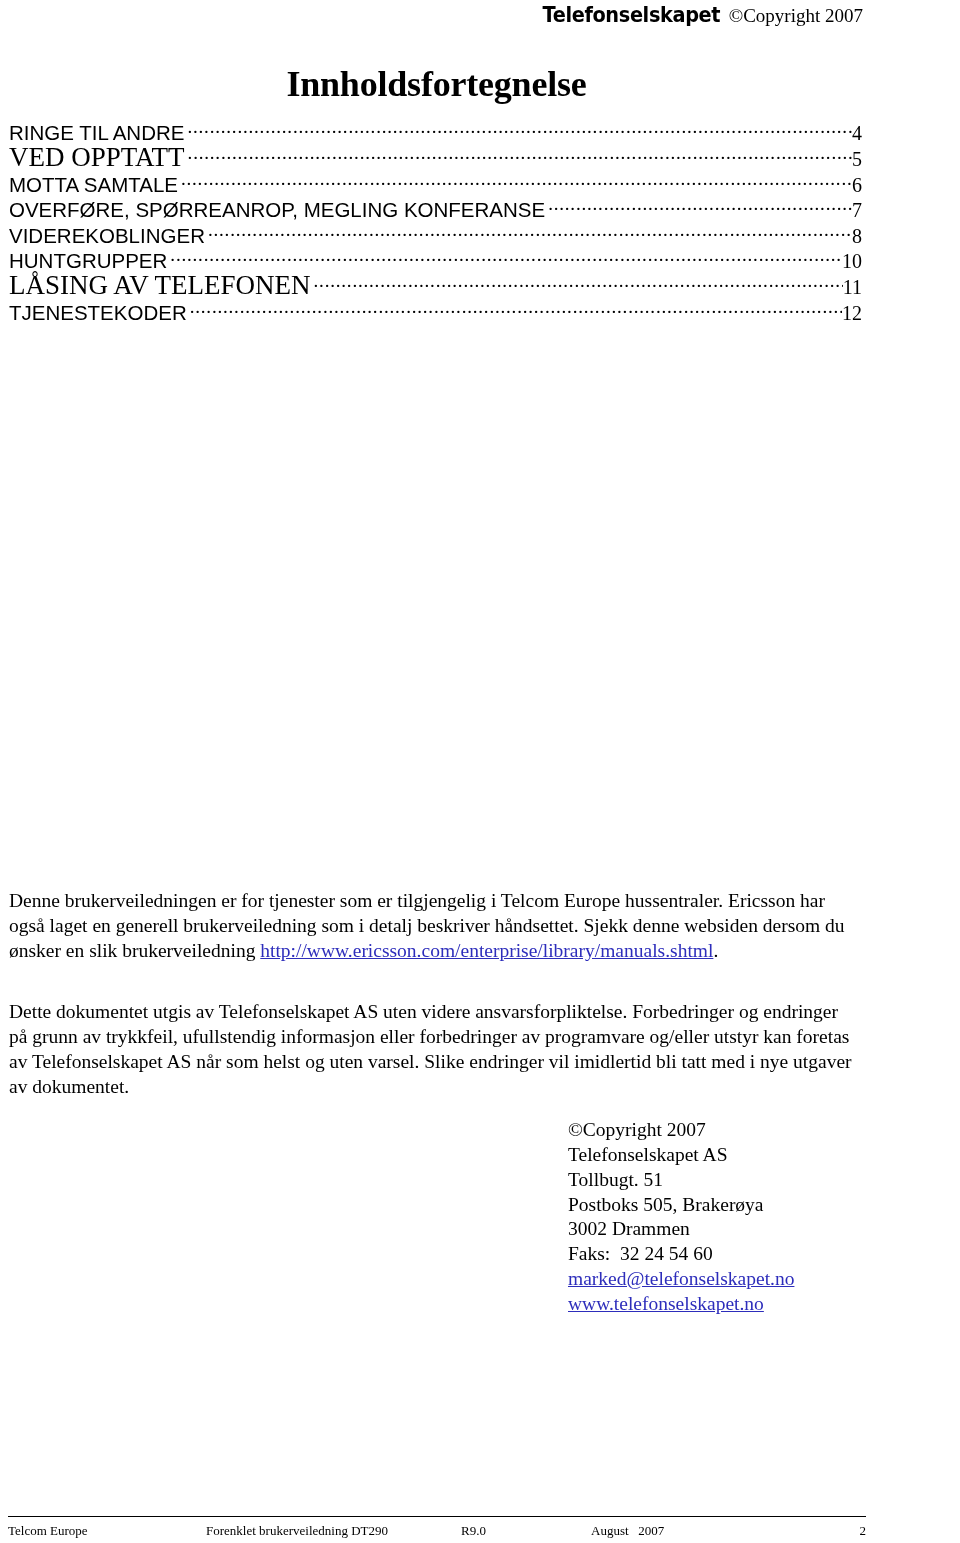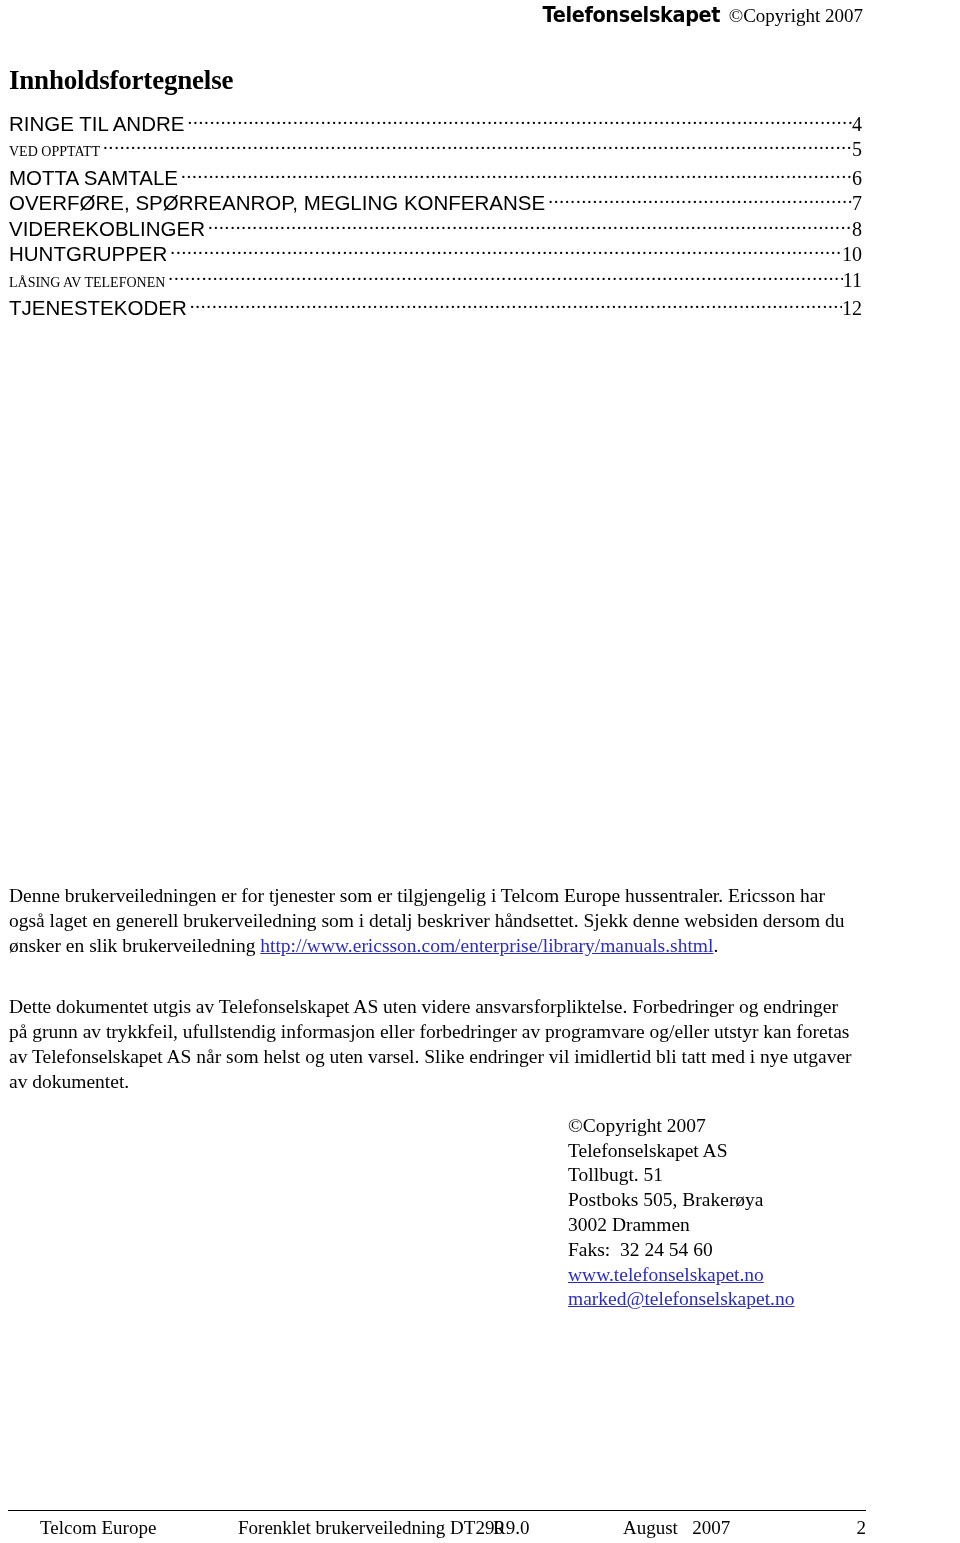--- a/index.html
+++ b/index.html
@@ -46,25 +46,26 @@
     font-family: "Liberation Serif", "DejaVu Serif", serif;
     font-size: 19px;
     margin-left: 9px;
     white-space: pre;
   }
 
   
   .toc-heading {
     font-family: "Liberation Serif", "DejaVu Serif", serif;
     font-weight: bold;
-    font-size: 27px;
+    font-size: 36px;
     letter-spacing: -0.2px;
     margin: 29px 0 0 0;
     padding: 0 0 0 1px;
     line-height: 1.05;
+    text-align: center;
   }
 
   
   .toc {
     margin-top: 16px;
     padding: 0 2px 0 1px;
   }
   .toc-row {
     display: flex;
     align-items: baseline;
@@ -72,21 +73,21 @@
     font-size: 20.5px;
     line-height: 24px;
     white-space: nowrap;
   }
   .toc-label {
     flex: 0 0 auto;
     padding-right: 3px;
   }
   .toc-row.condensed .toc-label {
     font-family: "Liberation Serif", "DejaVu Serif", serif;
-    font-size: 14px;
+    font-size: 27px;
     letter-spacing: 0px;
   }
   .toc-leader {
     flex: 1 1 auto;
     overflow: hidden;
     position: relative;
     height: 1em;
   }
   .toc-leader::after {
     content: "........................................................................................................................................................................................................................";
@@ -142,23 +143,22 @@
   }
   .footer-rule {
     border: none;
     border-top: 1.4px solid #000;
     margin: 0 0 6px 0;
   }
   .footer-row {
     display: flex;
     align-items: flex-start;
     font-family: "Liberation Serif", "DejaVu Serif", serif;
-    font-size: 19px;
+    font-size: 13px;
     white-space: pre;
-    margin-left: 32px;
   }
   .f-company { width: 198px; flex: 0 0 auto; }
   .f-title   { width: 255px; flex: 0 0 auto; }
   .f-rev     { width: 130px; flex: 0 0 auto; }
   .f-date    { flex: 1 1 auto; }
   .f-page    { flex: 0 0 auto; text-align: right; }
 </style>
 </head>
 <body>
 
@@ -218,22 +218,22 @@
 
   <p class="body-block" id="disclaimer-block">Dette dokumentet utgis av Telefonselskapet AS uten videre ansvarsforpliktelse.  Forbedringer og endringer på grunn av trykkfeil, ufullstendig informasjon eller forbedringer av programvare og/eller utstyr kan foretas av Telefonselskapet AS når som helst og uten varsel.  Slike endringer vil imidlertid bli tatt med i nye utgaver av dokumentet.</p>
 
   <div class="address">
     <div>©Copyright 2007</div>
     <div>Telefonselskapet AS</div>
     <div>Tollbugt. 51</div>
     <div>Postboks 505, Brakerøya</div>
     <div>3002 Drammen</div>
     <div>Faks:  32 24 54 60</div>
+    <div><a class="link" href="#">marked@telefonselskapet.no</a></div>
     <div><a class="link" href="#">www.telefonselskapet.no</a></div>
-    <div><a class="link" href="#">marked@telefonselskapet.no</a></div>
   </div>
 
   <div class="doc-footer">
     <hr class="footer-rule">
     <div class="footer-row">
       <span class="f-company">Telcom Europe</span>
       <span class="f-title">Forenklet brukerveiledning DT290</span>
       <span class="f-rev">R9.0</span>
       <span class="f-date">August   2007</span>
       <span class="f-page">2</span>

